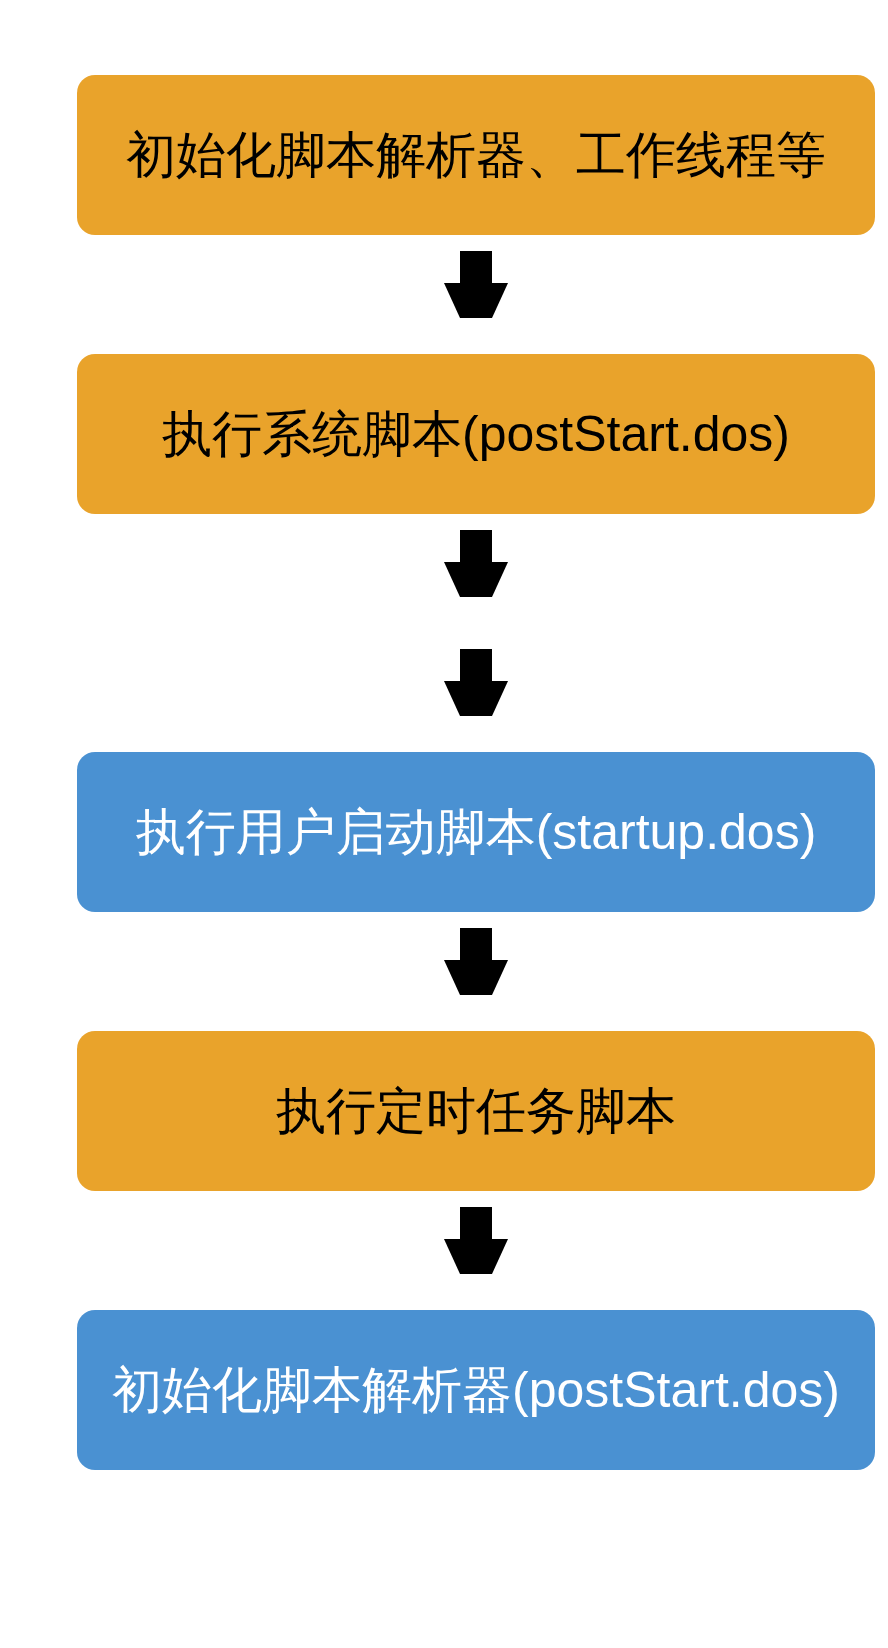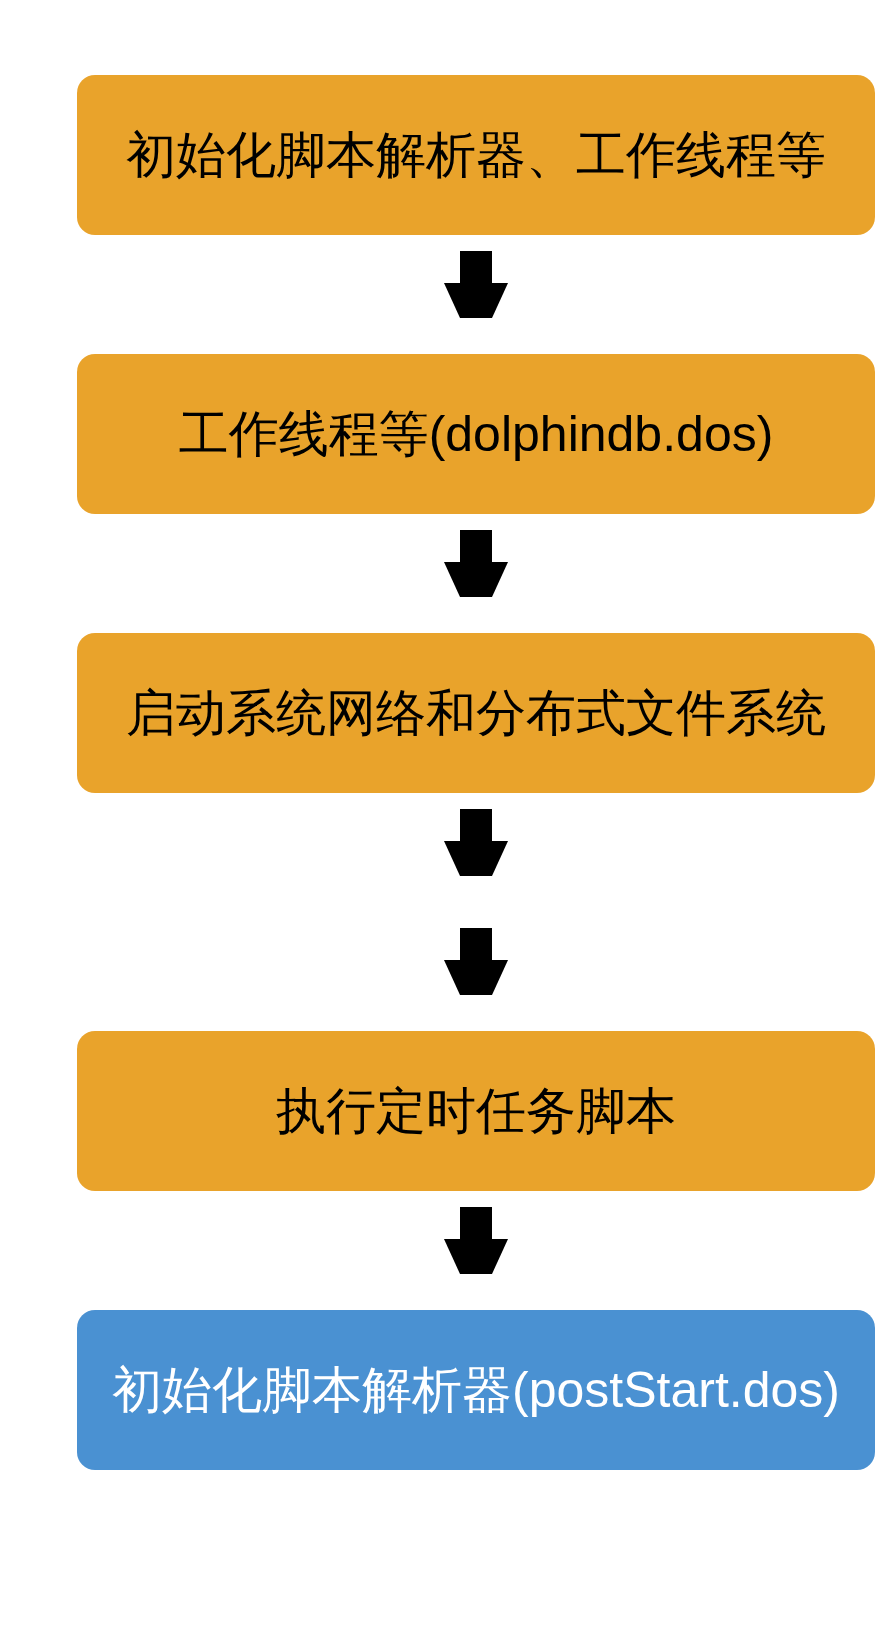--- a/index.html
+++ b/index.html
@@ -75,37 +75,37 @@
   <div class="flow-box" data-type="system">
     <span class="flow-label">初始化脚本解析器、工作线程等</span>
   </div>
 
   <div class="arrow">
     <div class="arrow-stem"></div>
     <div class="arrow-head"></div>
   </div>
 
   <div class="flow-box" data-type="system">
-    <span class="flow-label">工作线程等(dolphindb.dos)</span>
+    <span class="flow-label">执行系统脚本(postStart.dos)</span>
   </div>
 
   <div class="arrow">
     <div class="arrow-stem"></div>
     <div class="arrow-head"></div>
   </div>
 
-  <div class="flow-box" data-type="system">
-    <span class="flow-label">启动系统网络和分布式文件系统</span>
-  </div>
 
   <div class="arrow">
     <div class="arrow-stem"></div>
     <div class="arrow-head"></div>
   </div>
 
+  <div class="flow-box" data-type="user">
+    <span class="flow-label">执行用户启动脚本(startup.dos)</span>
+  </div>
 
   <div class="arrow">
     <div class="arrow-stem"></div>
     <div class="arrow-head"></div>
   </div>
 
   <div class="flow-box" data-type="system">
     <span class="flow-label">执行定时任务脚本</span>
   </div>
 

